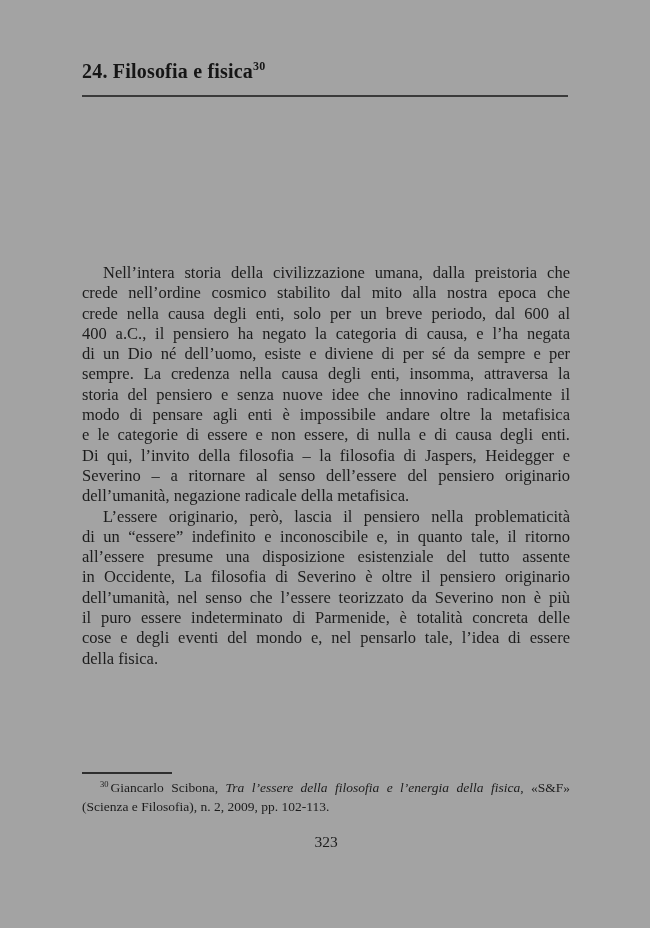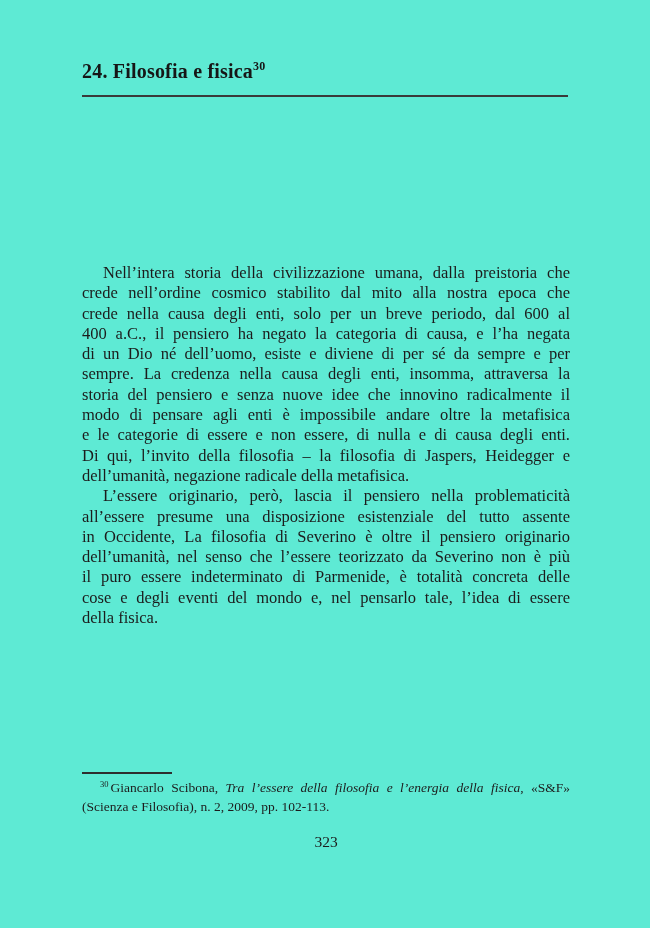--- a/index.html
+++ b/index.html
@@ -6,21 +6,21 @@
   html, body {
     width: 650px; height: 928px;
     background: #ffffff;
     font-family: "Liberation Serif", "DejaVu Serif", serif;
     color: #1c1c1c;
     overflow: hidden;
   }
   .page {
     position: relative;
     width: 650px; height: 928px;
-    background: #5eead4;
+    background: #a3a3a3;
   }
   .content {
     position: absolute;
     left: 82px; top: 0;
     width: 488px; height: 928px;
   }
   .chapter-title {
     position: absolute;
     left: 0; top: 60px;
     width: 488px;
@@ -104,22 +104,24 @@
       <div class="line indent">Nell’intera storia della civilizzazione umana, dalla preistoria che</div>
       <div class="line">crede nell’ordine cosmico stabilito dal mito alla nostra epoca che</div>
       <div class="line">crede nella causa degli enti, solo per un breve periodo, dal 600 al</div>
       <div class="line">400 a.C., il pensiero ha negato la categoria di causa, e l’ha negata</div>
       <div class="line">di un Dio né dell’uomo, esiste e diviene di per sé da sempre e per</div>
       <div class="line">sempre. La credenza nella causa degli enti, insomma, attraversa la</div>
       <div class="line">storia del pensiero e senza nuove idee che innovino radicalmente il</div>
       <div class="line">modo di pensare agli enti è impossibile andare oltre la metafisica</div>
       <div class="line">e le categorie di essere e non essere, di nulla e di causa degli enti.</div>
       <div class="line">Di qui, l’invito della filosofia – la filosofia di Jaspers, Heidegger e</div>
+      <div class="line">Severino – a ritornare al senso dell’essere del pensiero originario</div>
       <div class="line last">dell’umanità, negazione radicale della metafisica.</div>
       <div class="line indent">L’essere originario, però, lascia il pensiero nella problematicità</div>
+      <div class="line">di un “essere” indefinito e inconoscibile e, in quanto tale, il ritorno</div>
       <div class="line">all’essere presume una disposizione esistenziale del tutto assente</div>
       <div class="line">in Occidente, La filosofia di Severino è oltre il pensiero originario</div>
       <div class="line">dell’umanità, nel senso che l’essere teorizzato da Severino non è più</div>
       <div class="line">il puro essere indeterminato di Parmenide, è totalità concreta delle</div>
       <div class="line">cose e degli eventi del mondo e, nel pensarlo tale, l’idea di essere</div>
       <div class="line last">della fisica.</div>
     </div>
 
     <div class="footnote-rule"></div>
 

